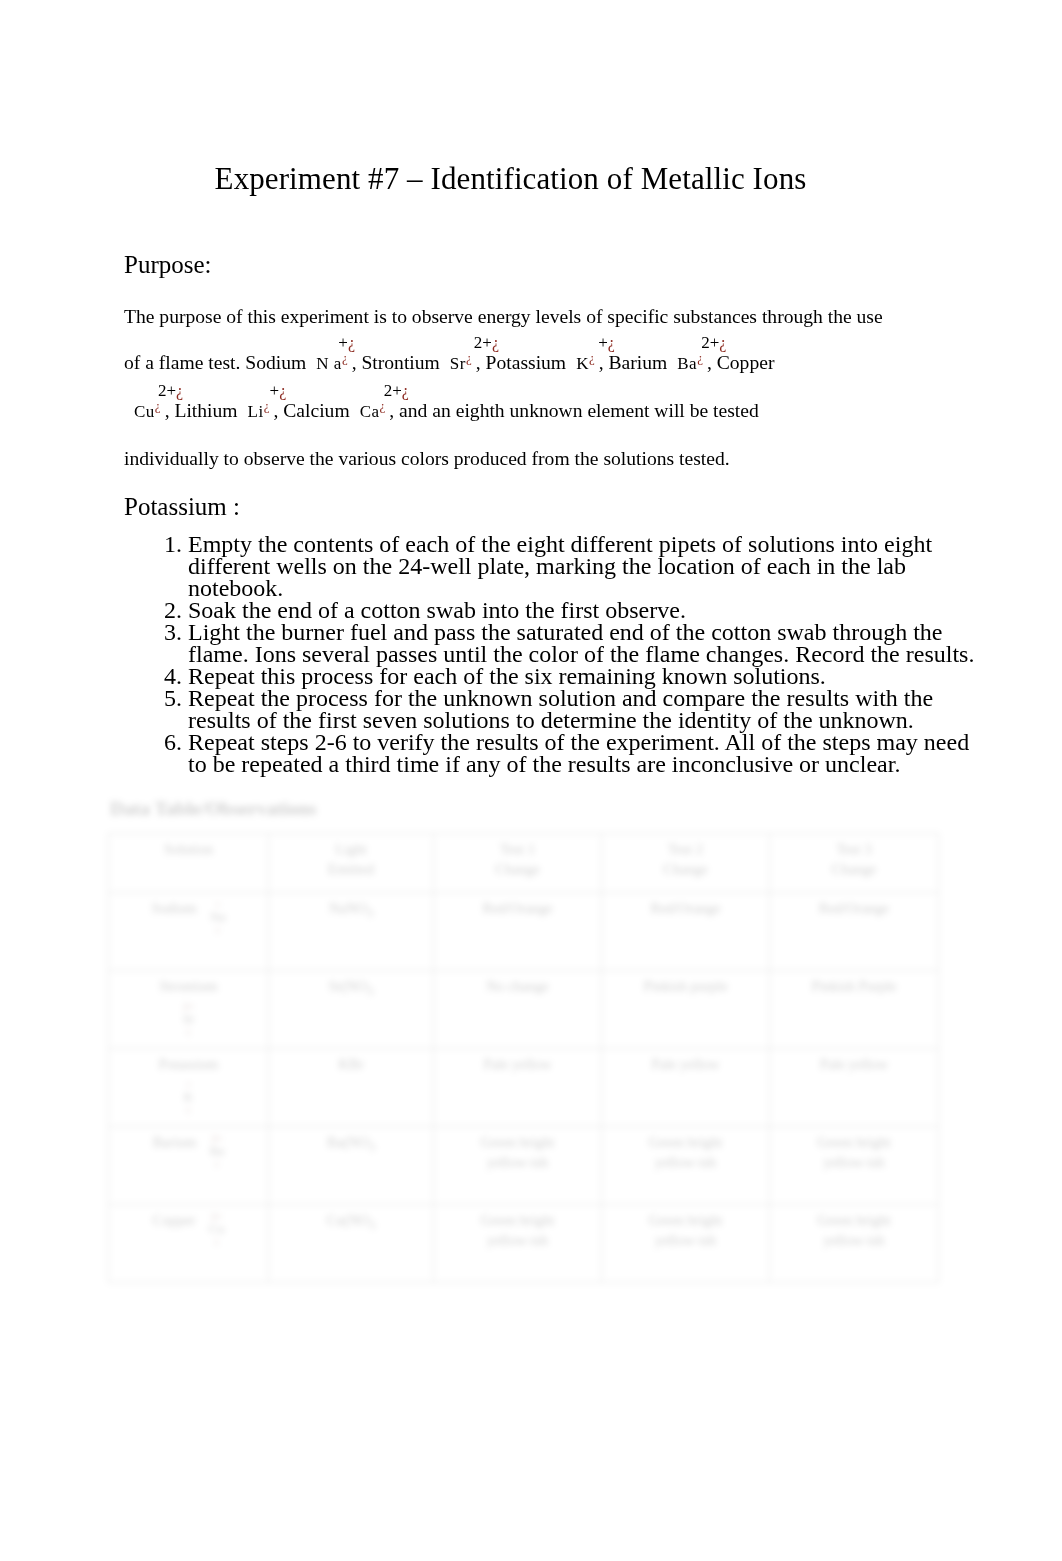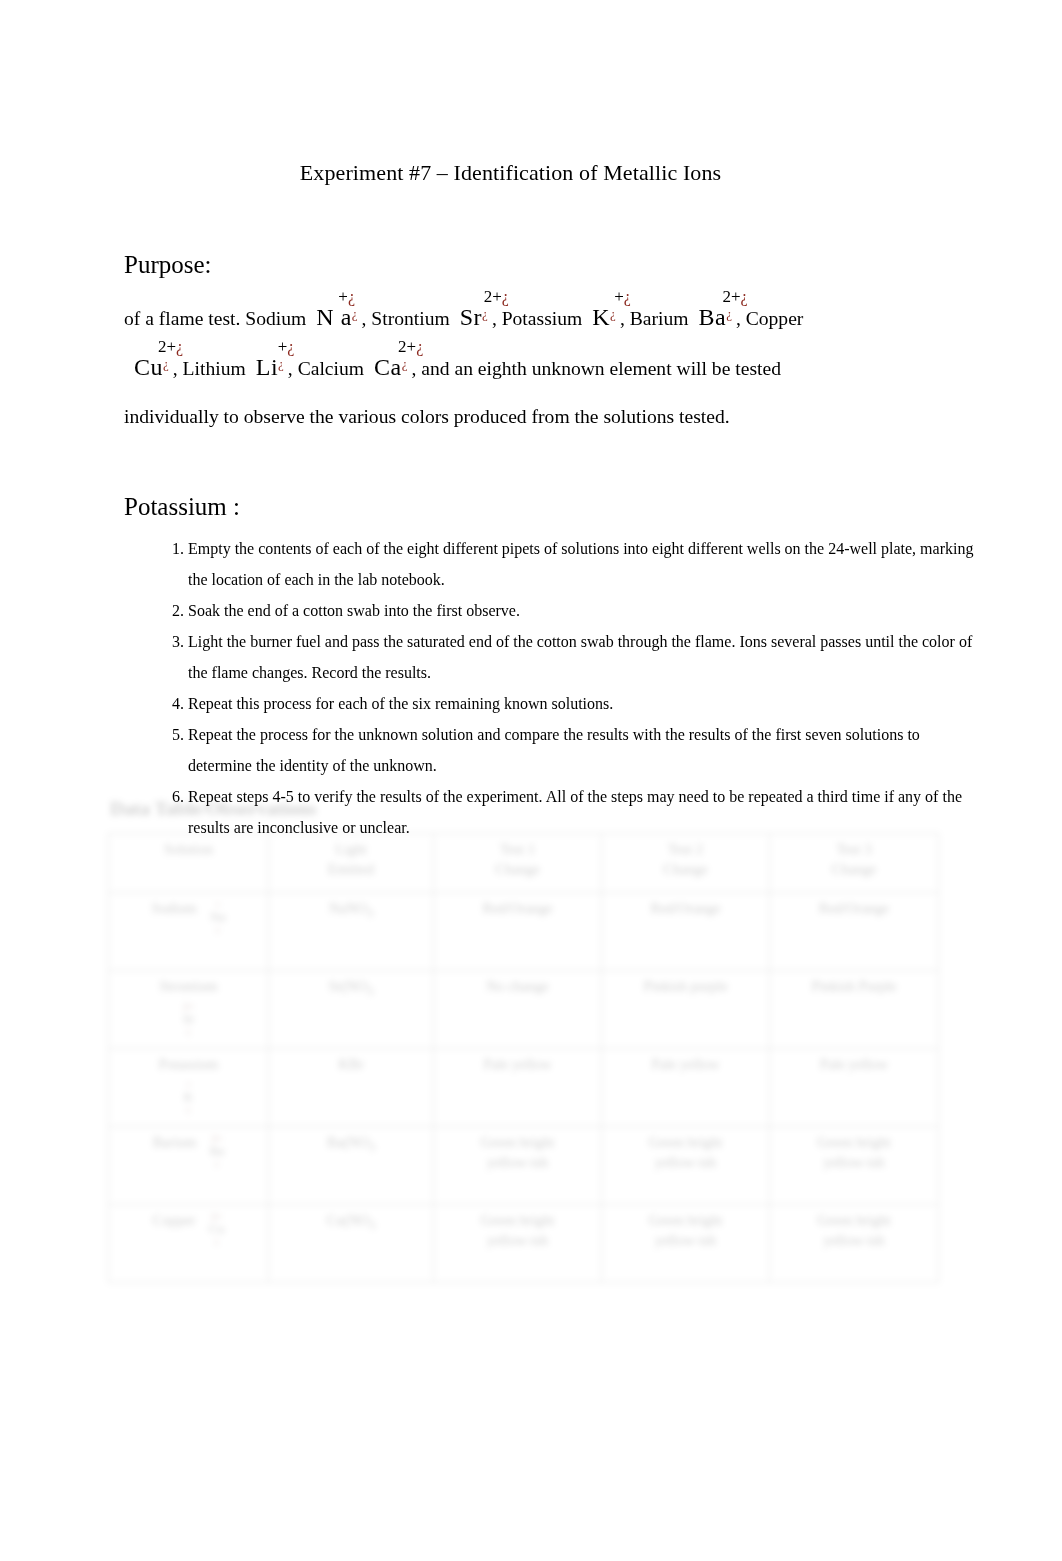--- a/index.html
+++ b/index.html
@@ -24,21 +24,21 @@
     box-sizing: border-box;
     padding: 0;
   }
 
   
   .doc-title {
     position: absolute;
     left: 0; top: 160px;
     width: 1021px;
     text-align: center;
-    font-size: 22px;
+    font-size: 31px;
     line-height: 1.2;
     letter-spacing: 0.1px;
   }
 
   
   .section-heading {
     position: absolute;
     font-size: 25px;
     line-height: 1.2;
     left: 124px;
@@ -63,21 +63,21 @@
 
   
   .ion {
     display: inline-block;
     position: relative;
     vertical-align: baseline;
     margin: 0 4px 0 10px;
     white-space: nowrap;
   }
   .ion .sym {
-    font-size: 24px;
+    font-size: 17px;
     letter-spacing: 0.5px;
   }
   .ion .charge {
     position: absolute;
     left: 22px;
     top: -20px;
     font-size: 17px;
     color: #000;
     white-space: nowrap;
   }
@@ -95,22 +95,22 @@
   .ion.wide .charge { left: 24px; }
 
   
   ol.procedure {
     position: absolute;
     left: 150px;
     top: 533px;
     width: 790px;
     margin: 0;
     padding: 0 0 0 38px;
-    font-size: 16px;
-    line-height: 31px;
+    font-size: 24px;
+    line-height: 22px;
     list-style-position: outside;
   }
   ol.procedure li {
     margin: 0 0 0 0;
     padding: 0;
   }
 
   
   .faded-block {
     position: absolute;
@@ -201,41 +201,42 @@
 </head>
 <body>
 
 <div class="page">
 
   <div class="doc-title">Experiment #7 – Identification of Metallic Ions</div>
 
   <div class="section-heading" id="purpose-heading">Purpose:</div>
 
   <div class="purpose-body">
+    <span class="ln">The purpose of this experiment is to observe energy levels of specific substances through the use</span>
 
     <span class="ln">
       <span>of a flame test. Sodium</span><span class="ion"><span class="charge"><span>+</span><span class="q">¿</span></span><span class="sym">N a</span><span class="tail">¿</span></span><span>, Strontium</span><span class="ion wide"><span class="charge"><span>2+</span><span class="q">¿</span></span><span class="sym">Sr</span><span class="tail">¿</span></span><span>, Potassium</span><span class="ion"><span class="charge"><span>+</span><span class="q">¿</span></span><span class="sym">K</span><span class="tail">¿</span></span><span>, Barium</span><span class="ion wide"><span class="charge"><span>2+</span><span class="q">¿</span></span><span class="sym">Ba</span><span class="tail">¿</span></span><span>, Copper</span>
     </span>
 
     <span class="ln">
       <span class="ion wide"><span class="charge"><span>2+</span><span class="q">¿</span></span><span class="sym">Cu</span><span class="tail">¿</span></span><span>, Lithium</span><span class="ion"><span class="charge"><span>+</span><span class="q">¿</span></span><span class="sym">Li</span><span class="tail">¿</span></span><span>, Calcium</span><span class="ion wide"><span class="charge"><span>2+</span><span class="q">¿</span></span><span class="sym">Ca</span><span class="tail">¿</span></span><span>, and an eighth unknown element will be tested</span>
     </span>
 
     <span class="ln">individually to observe the various colors produced from the solutions tested.</span>
   </div>
 
   <div class="section-heading" id="procedure-heading">Potassium :</div>
 
   <ol class="procedure">
     <li>Empty the contents of each of the eight different pipets of solutions into eight different wells on the 24-well plate, marking the location of each in the lab notebook.</li>
     <li>Soak the end of a cotton swab into the first observe.</li>
     <li>Light the burner fuel and pass the saturated end of the cotton swab through the flame. Ions several passes until the color of the flame changes. Record the results.</li>
     <li>Repeat this process for each of the six remaining known solutions.</li>
     <li>Repeat the process for the unknown solution and compare the results with the results of the first seven solutions to determine the identity of the unknown.</li>
-    <li>Repeat steps 4-5 to verify the results of the experiment. All of the steps may need to be repeated a third time if any of the results are inconclusive or unclear.</li>
+    <li>Repeat steps 2-6 to verify the results of the experiment. All of the steps may need to be repeated a third time if any of the results are inconclusive or unclear.</li>
   </ol>
 
   <div class="faded-block">
 
     <div class="faded-title">Data Table/Observations</div>
 
     <table class="data-table">
       <colgroup>
         <col class="c1">
           <col class="c2">

